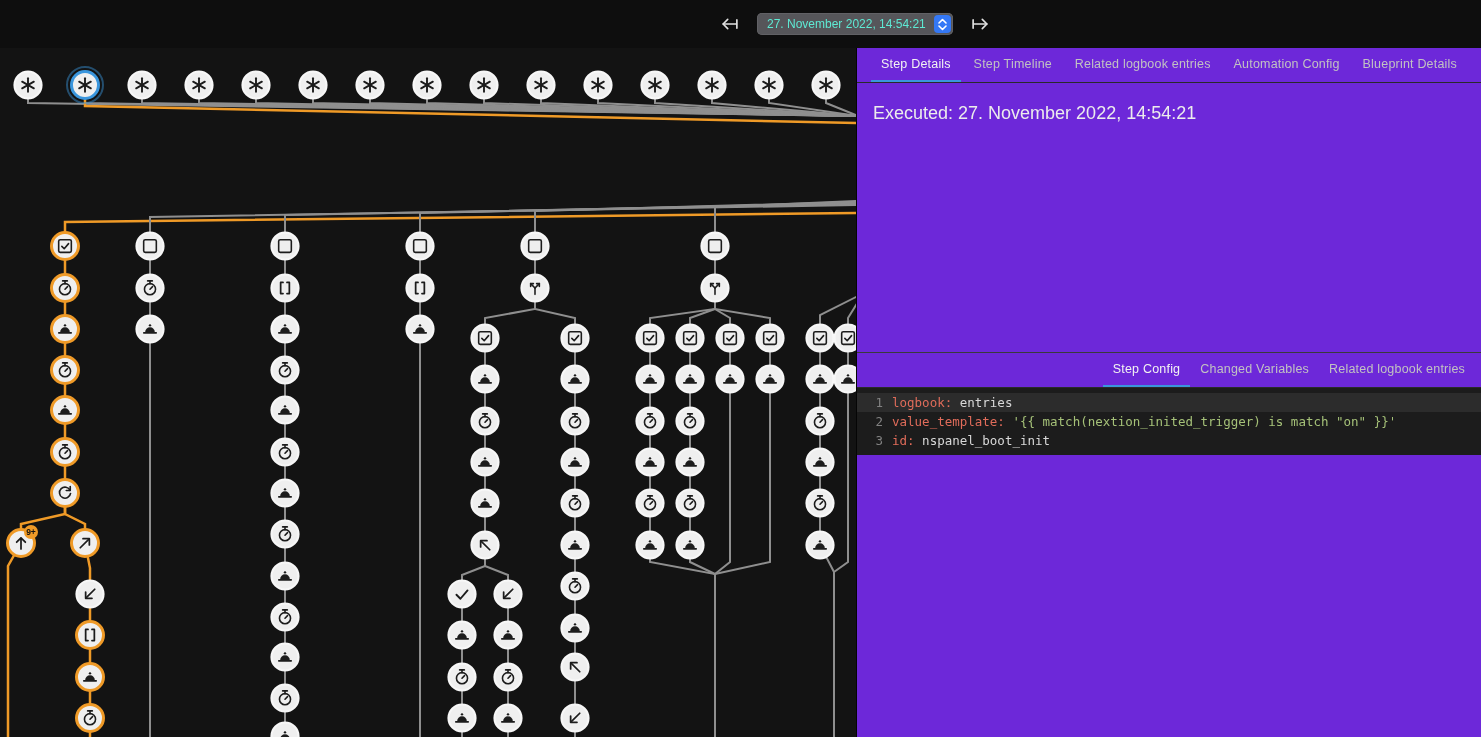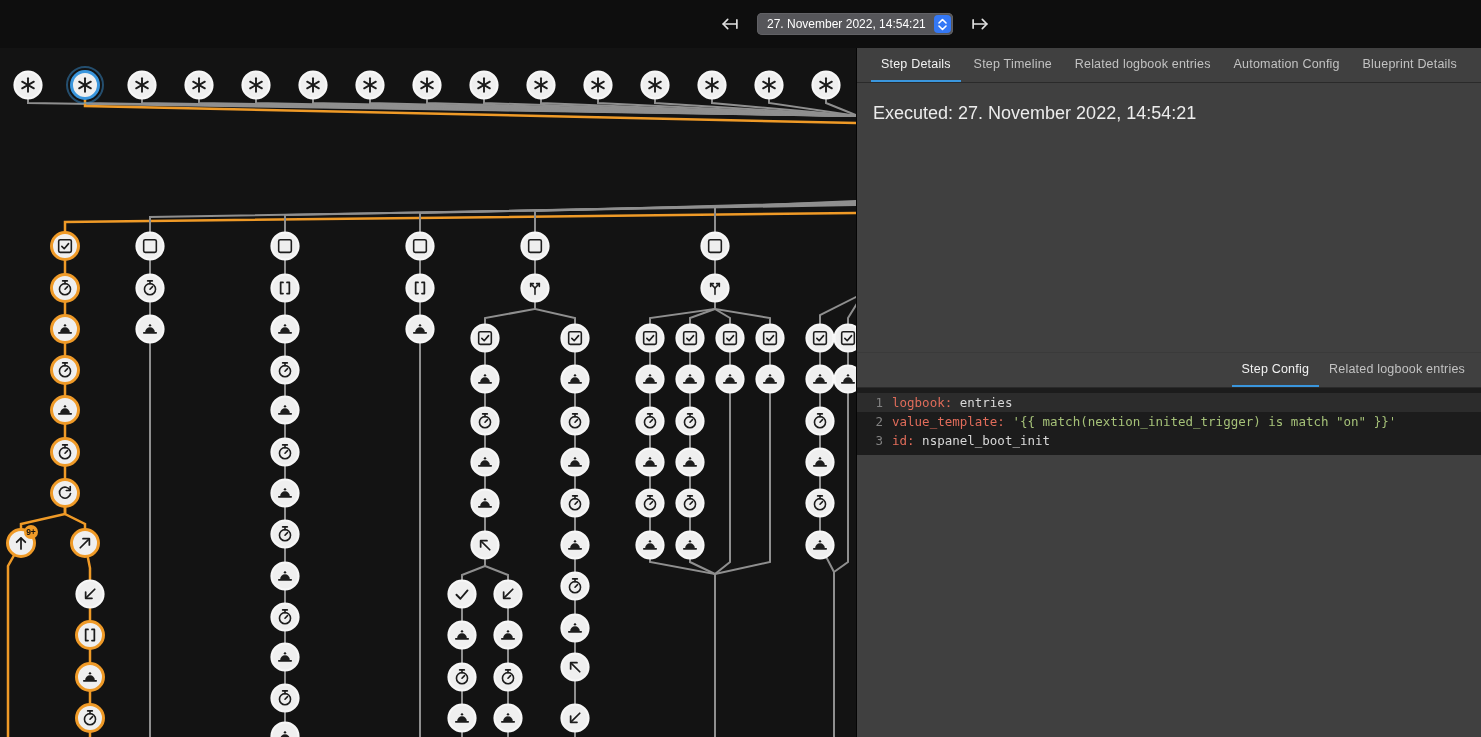--- a/index.html
+++ b/index.html
@@ -11,31 +11,31 @@
   
   .topbar{
     position:absolute;top:0;left:0;width:100%;height:48px;
     background:#0e0e0e;z-index:20;
   }
   .nav-group{position:absolute;left:716px;top:0;height:48px;display:flex;align-items:center;gap:13px}
   .icon-btn{width:28px;height:28px;display:flex;align-items:center;justify-content:center;background:none;border:none;padding:0;cursor:pointer}
   .icon-btn svg{stroke:#e2e2e2;stroke-width:1.8;fill:none;stroke-linecap:round;stroke-linejoin:round}
   .date-select{
     height:22px;background:#56565a;border-radius:5px;display:flex;align-items:center;
-    padding:0 2px 0 10px;gap:8px;font-size:12px;color:#ffffff;cursor:pointer;
+    padding:0 2px 0 10px;gap:8px;font-size:12px;color:#5eead4;cursor:pointer;
     box-shadow:inset 0 0 0 0.5px #6d6d70;
   }
   .stepper{width:17px;height:18px;background:var(--stepper,#3478f6);border-radius:4px;display:flex;flex-direction:column;align-items:center;justify-content:center;gap:1px}
   .stepper svg{stroke:#fff;stroke-width:1.6;fill:none;stroke-linecap:round;stroke-linejoin:round}
   
   .graph{position:absolute;top:0;left:0;width:856px;height:737px;background:#131313}
   
   .panel{
     position:absolute;top:48px;left:856px;right:0;bottom:0;
-    background:#404040;border-left:1px solid #050505;
+    background:#6d28d9;border-left:1px solid #050505;
   }
   .tabbar{display:flex;align-items:stretch;height:34px;border-bottom:1px solid #2a2a2a}
   .tabbar.top{justify-content:space-between;padding:0 14px}
   .tabbar.bottom{justify-content:flex-end;padding:0 6px}
   .tab{
     display:flex;align-items:center;padding:0 10px;font-size:12.5px;color:#c2c2c2;
     cursor:pointer;border-bottom:2px solid transparent;white-space:nowrap;letter-spacing:.2px;
   }
   .tab.selected{color:#f2f2f2;border-bottom-color:var(--accent,#3a96dd)}
   .executed{padding:20px 16px 0 16px;font-size:18px;color:#ececec}
@@ -645,20 +645,21 @@
     <div class="tab">Related logbook entries</div>
     <div class="tab">Automation Config</div>
     <div class="tab">Blueprint Details</div>
   </div>
 
   <div class="executed">Executed: 27. November 2022, 14:54:21</div>
 
   <div class="bottom-card">
     <div class="tabbar bottom">
       <div class="tab selected">Step Config</div>
+      <div class="tab">Changed Variables</div>
       <div class="tab">Related logbook entries</div>
     </div>
 
     <div class="code">
       <div class="code-line active">
         <span class="gutter">1</span>
         <span class="code-text"><span class="tok-key">logbook:</span><span class="tok-plain"> entries</span></span>
       </div>
       <div class="code-line">
         <span class="gutter">2</span>

